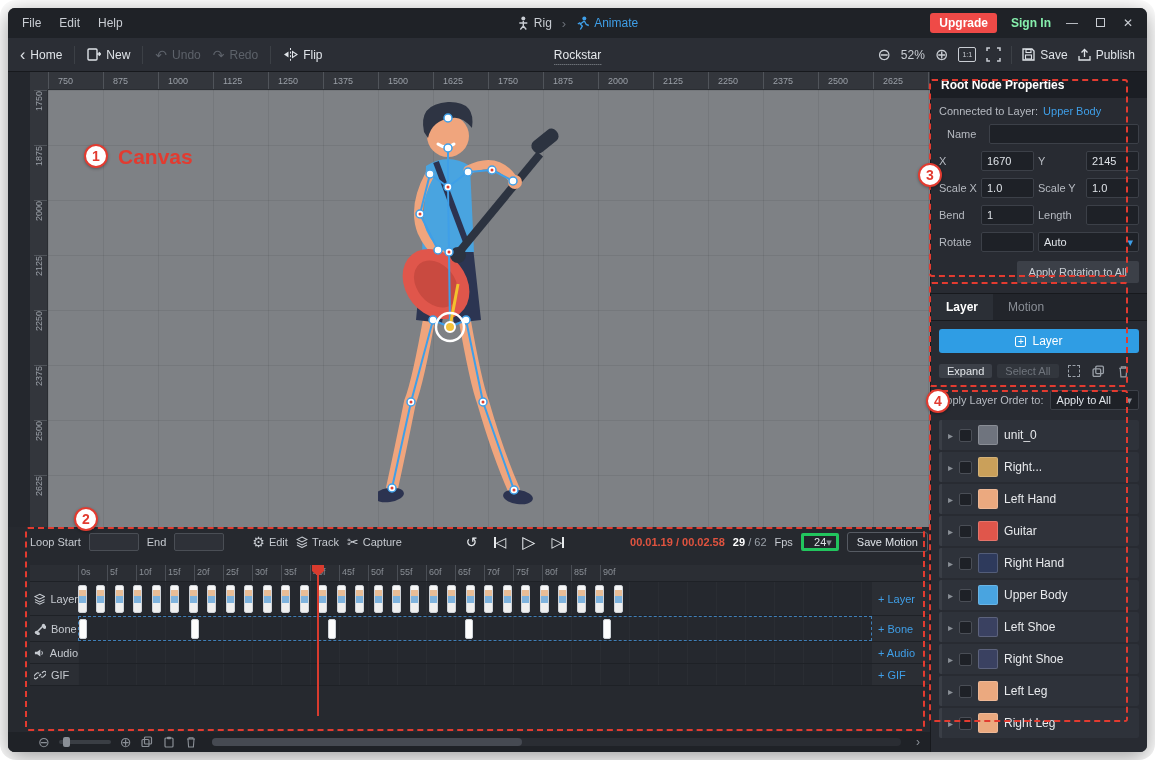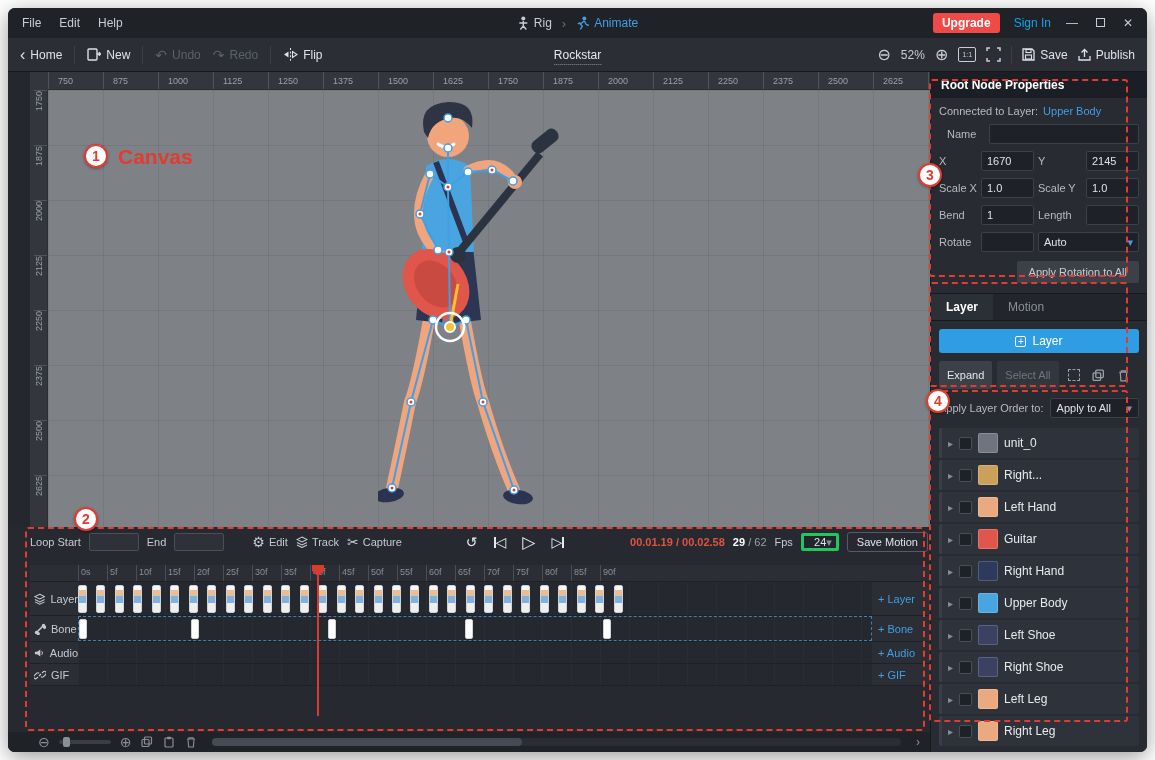--- a/index.html
+++ b/index.html
@@ -1,17 +1,17 @@
 <!DOCTYPE html>
 <html><head>
 <meta charset="utf-8">
 <style>
   * { margin:0; padding:0; box-sizing:border-box; }
   body { background:#fff; font-family:"Liberation Sans", sans-serif; }
-  .page { position:relative; width:1155px; height:760px; background:#fff; overflow:hidden; }
+  .page { position:relative; width:1155px; height:760px; background:#fff; overflow:hidden;border-radius:16px; }
   .window { position:absolute; left:8px; top:8px; width:1139px; height:744px; background:#24272d;
             border-radius:7px; overflow:hidden; box-shadow:0 5px 22px rgba(0,0,0,.4);
             display:flex; flex-direction:column; color:#c9cdd3; font-size:12px; }
 
   
   .menubar { height:30px; background:#1f2227; display:flex; align-items:center; position:relative; flex:0 0 auto; }
   .menu-left { display:flex; align-items:center; padding-left:14px; gap:18px; }
   .menu-item { color:#c9cdd3; cursor:default; }
   .mode-switch { position:absolute; left:50%; transform:translateX(-50%); display:flex; align-items:center; gap:10px; }
   .mode { display:flex; align-items:center; gap:5px; }
@@ -119,21 +119,21 @@
   .apply-rot { margin:9px 8px 10px auto; height:22px; background:#3c4048; border:none; border-radius:2px; color:#c9cdd3;
                font-size:11px; padding:0 12px; display:block; }
 
   .ltabs { height:28px; display:flex; background:#22252b; border-top:1px solid #17191d; border-bottom:1px solid #17191d; flex:0 0 auto; }
   .ltab { padding:0 15px; display:flex; align-items:center; color:#8a8f96; }
   .ltab.active { color:#fff; background:#2b2f36; font-weight:bold; }
   .add-layer { margin:8px; height:24px; background:#2f9de4; border:none; border-radius:3px; color:#fff; font-size:12px;
                display:flex; align-items:center; justify-content:center; gap:6px; flex:0 0 auto; }
   .plusbox { width:11px; height:11px; border:1px solid #fff; border-radius:2px; font-size:10px; line-height:9px; text-align:center; color:#fff; }
   .ltools { display:flex; align-items:center; gap:5px; padding:0 8px; flex:0 0 auto; }
-  .btn-sm { height:28px; padding:0 8px; background:#3c4048; border:none; border-radius:2px; color:#e3e6ea; font-size:11px; }
+  .btn-sm { height:14px; padding:0 8px; background:#3c4048; border:none; border-radius:2px; color:#e3e6ea; font-size:11px; }
   .btn-sm.disabled { background:#32363d; color:#70757d; }
   .icon-btn { width:20px; height:20px; display:flex; align-items:center; justify-content:center; color:#9aa0a8; background:transparent; border:none; }
   .marquee { width:12px; height:12px; border:1px dashed #9aa0a8; }
   .apply-order { display:flex; align-items:center; gap:6px; padding:9px 8px 8px 8px; font-size:11px; color:#b6bac1; flex:0 0 auto; }
   .order-select { flex:1; height:20px; background:#1e2127; border:1px solid #3c4048; border-radius:2px; color:#dfe3e8;
                   display:flex; align-items:center; justify-content:space-between; padding:0 6px; }
 
   .layer-list { flex:1; padding:2px 8px 0 8px; overflow:hidden; }
   .lrow { height:30px; margin-bottom:2px; background:#2e323a; border-radius:2px; display:flex; align-items:center; gap:6px; padding:0 6px 0 0; }
   .lbar { width:3px; height:100%; background:#3a3e46; border-radius:2px 0 0 2px; flex:0 0 auto; }
@@ -177,21 +177,21 @@
         <span class="mode mode-animate">
           <svg class="mini" width="13" height="14" viewBox="0 0 13 14">
             <circle cx="8" cy="2.5" r="2" fill="#3f9fe8"></circle>
               <path d="M8 5l-4 3 2 2-2 3.5M8 5l2 3.5 2.5 1M4 6.5L1.5 8" stroke="#3f9fe8" stroke-width="1.4" fill="none"></path>
           </svg>
           <span>Animate</span>
         </span>
       </div>
       <div class="menu-right">
         <span class="upgrade">Upgrade</span>
-        <span style="color:#0ea5e9;">Sign In</span>
+        <span style="color:#86efac;font-weight:bold;">Sign In</span>
         <span class="winbtn">—</span>
         <span class="winbtn"><span class="maxbox"></span></span>
         <span class="winbtn">✕</span>
       </div>
     </div>
 
     <div class="toolbar">
       <div class="tb-left">
         <span class="tb-item">
           <span class="glyph-lg">‹</span>

